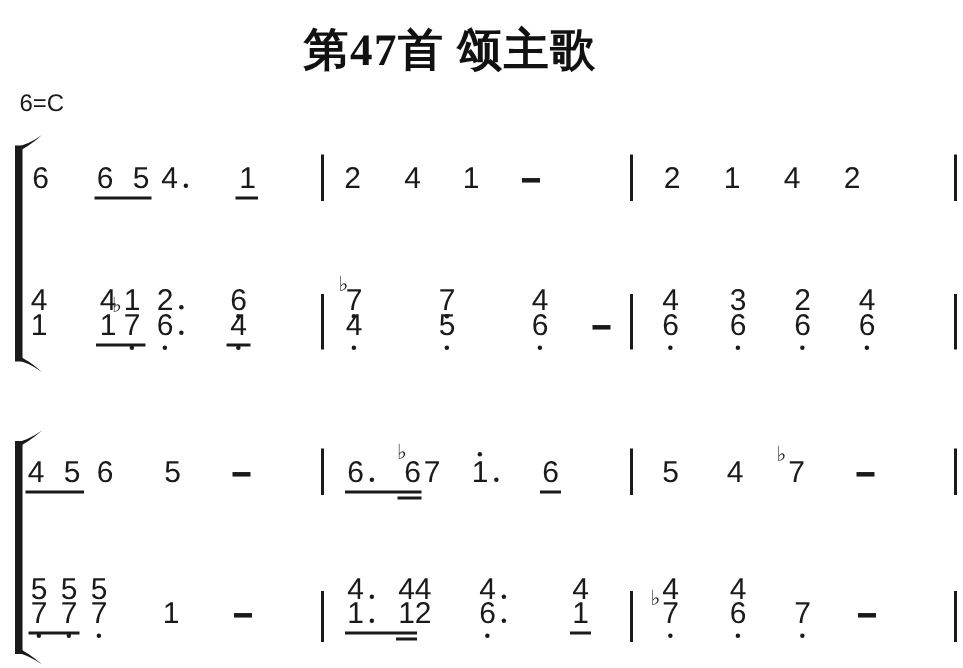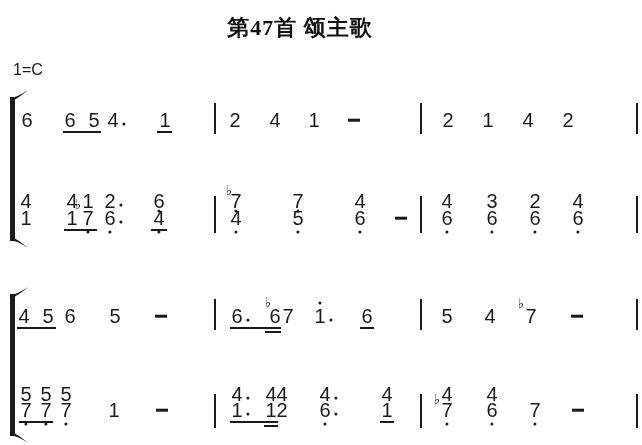--- a/index.html
+++ b/index.html
@@ -1,40 +1,40 @@
 <!DOCTYPE html>
 <html><head>
 <meta charset="utf-8">
 <style>
   html,body{margin:0;padding:0;background:#fff;}
   .page{position:relative;width:642px;height:445px;background:#ffffff;overflow:hidden;
         font-family:"Liberation Sans",sans-serif;color:#1a1a1a;}
   .title{position:absolute;top:13px;left:0;width:600px;text-align:center;
-         font-family:"Liberation Serif","DejaVu Serif",serif;font-weight:bold;font-size:22px;
+         font-family:"Liberation Serif","DejaVu Serif",serif;font-weight:bold;font-size:30px;
          letter-spacing:1px;color:#111;}
   .keysig{position:absolute;left:13px;top:61px;font-size:16px;color:#1a1a1a;}
   .timesig{position:absolute;left:66px;top:48px;width:30px;text-align:center;
            font-weight:bold;font-size:19px;line-height:1.0;color:#1a1a1a;}
   .ts-line{display:block;width:21px;height:2px;background:#1a1a1a;margin:2px auto;}
   #score{position:absolute;left:0;top:0;width:642px;height:445px;}
   .note{position:absolute;transform:translate(-50%,-50%);font-size:20px;color:#1a1a1a;white-space:pre;}
   .bar{position:absolute;width:2px;background:#1a1a1a;}
   .beam{position:absolute;height:2px;background:#1a1a1a;}
   .dashn{position:absolute;width:12px;height:2.6px;background:#1a1a1a;transform:translate(-50%,-50%);}
   .ndot{position:absolute;width:3.2px;height:3.2px;border-radius:50%;background:#1a1a1a;transform:translate(-50%,-50%);}
   .flat{position:absolute;transform:translate(-50%,-50%);font-family:"DejaVu Sans",sans-serif;
         font-size:14px;color:#1a1a1a;}
   svg{position:absolute;}
 </style>
 </head>
 <body>
 
 <div class="page">
   <div class="title">第47首 颂主歌</div>
-  <div class="keysig">1=C</div>
+  <div class="keysig">6=C</div>
   <div id="score">
       <svg width="30" height="158" style="left: 4px; top: 90px;">
         <rect x="6" y="7" width="5" height="144" fill="#1a1a1a"></rect>
         <path d="M6 12 Q15 8 24 0 Q14 7 6 8 Z" fill="#1a1a1a"></path>
         <path d="M6 146 Q15 150 24 158 Q14 151 6 150 Z" fill="#1a1a1a"></path>
       </svg>
       <div class="bar" style="left: 214px; top: 103px; height: 31px;"></div>
       <div class="bar" style="left: 420px; top: 103px; height: 31px;"></div>
       <div class="bar" style="left: 636px; top: 103px; height: 31px;"></div>
       <div class="bar" style="left: 214px; top: 196px; height: 37px;"></div>

